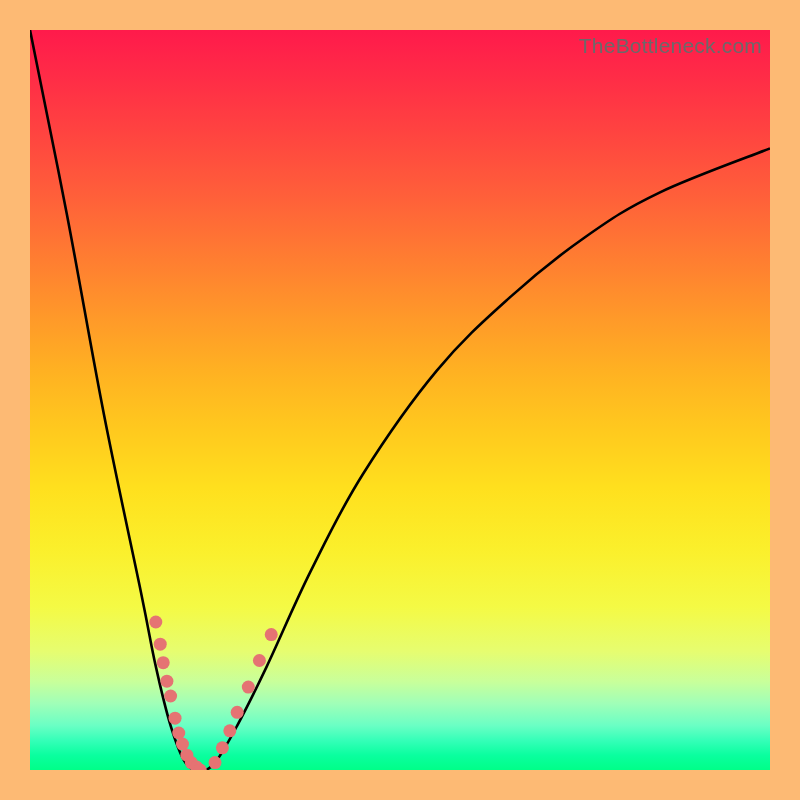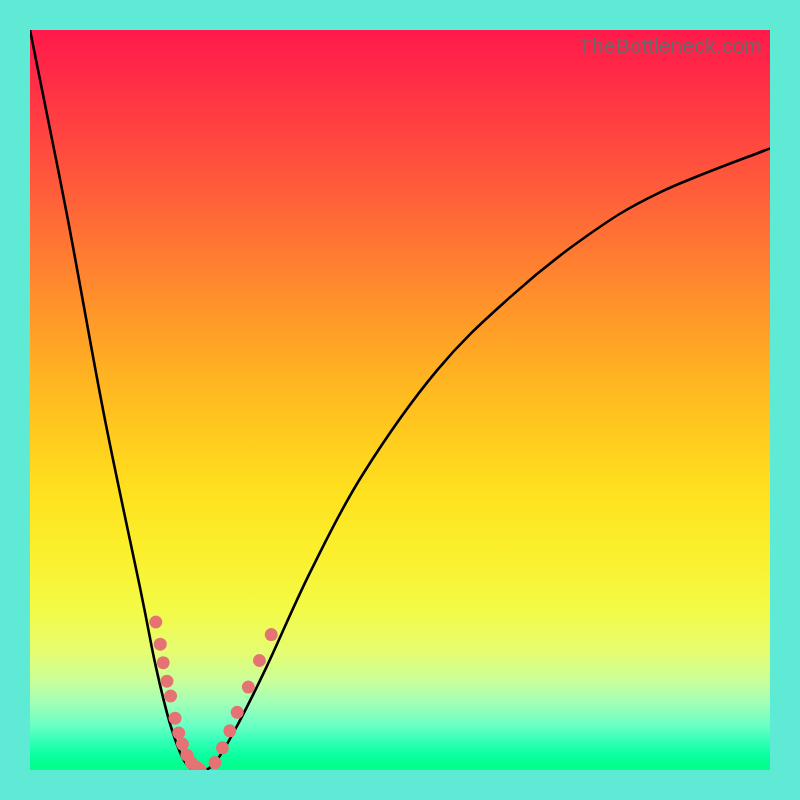--- a/index.html
+++ b/index.html
@@ -7,21 +7,21 @@
     padding: 0;
     width: 800px;
     height: 800px;
     overflow: hidden;
     background: #000;
     font-family: Arial, Helvetica, sans-serif;
   }
   .outer {
     width: 800px;
     height: 800px;
-    background: #5eead4;
+    background: #fdba74;
     position: relative;
   }
   .plot-area {
     position: absolute;
     left: 30px;
     top: 30px;
     width: 740px;
     height: 740px;
     overflow: hidden;
   }

